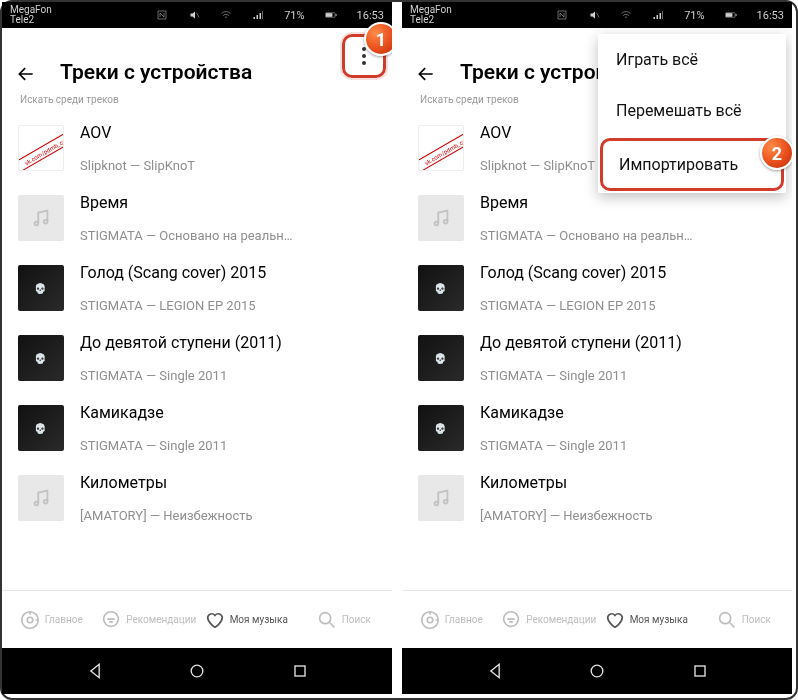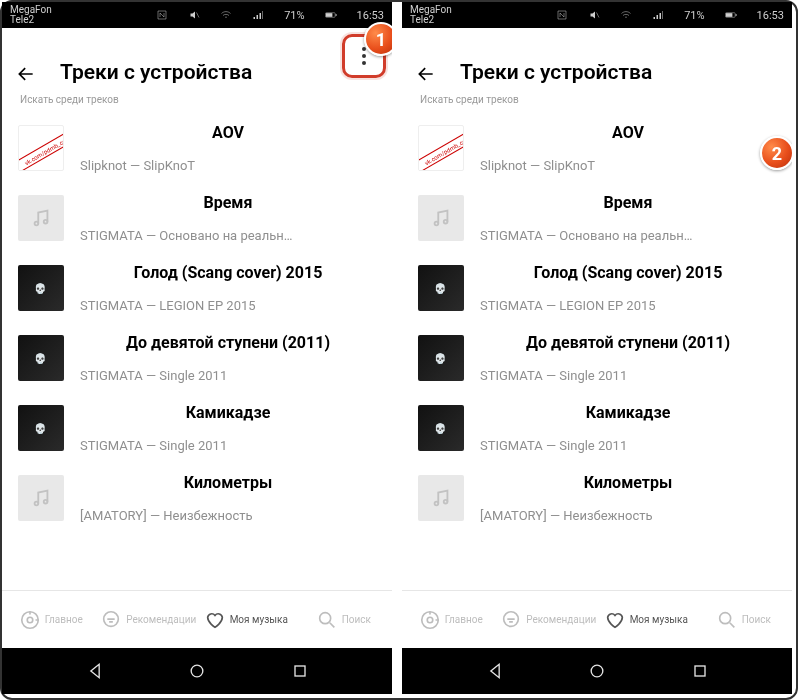--- a/index.html
+++ b/index.html
@@ -123,25 +123,24 @@
     border-bottom: 1px solid #c00;
     font-size: 6px;
     color: #c00;
     text-align: center;
     line-height: 12px;
   }
   .track-text { flex: 1; min-width: 0; }
   .track-title {
     color: #000;
     font-size: 16px;
-    font-weight: 700;
+    font-weight: 400;
     white-space: nowrap;
     overflow: hidden;
     text-overflow: ellipsis;
-    text-align: center;
   }
   .track-subtitle {
     color: #8f8f8f;
     font-size: 13px;
     white-space: nowrap;
     overflow: hidden;
     text-overflow: ellipsis;
     margin-top: 16px;
   }
   
@@ -509,17 +508,22 @@
           <path d="M17 4L7 12l10 8z"></path>
         </svg>
       <svg viewBox="0 0 24 24">
           <circle cx="12" cy="12" r="7"></circle>
         </svg>
       <svg viewBox="0 0 24 24">
           <rect x="6" y="6" width="12" height="12"></rect>
         </svg>
     </div>
 
+    <div class="dropdown">
+      <div class="dd-item">Играть всё</div>
+      <div class="dd-item">Перемешать всё</div>
+      <div class="dd-item boxed">Импортировать</div>
+    </div>
 
     <div class="badge" style="top:134px; right:-2px;">2</div>
   </div>
 
 </div>
 
 </body></html>

